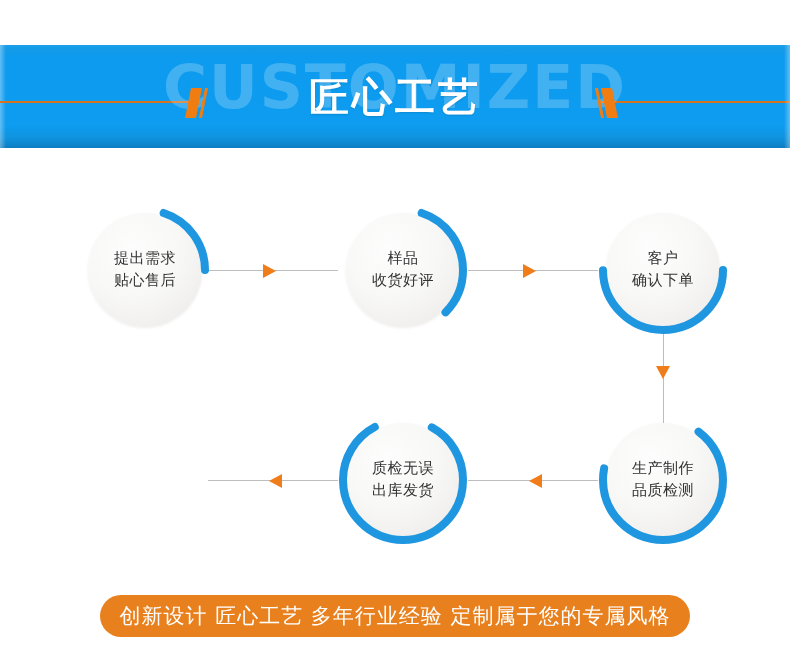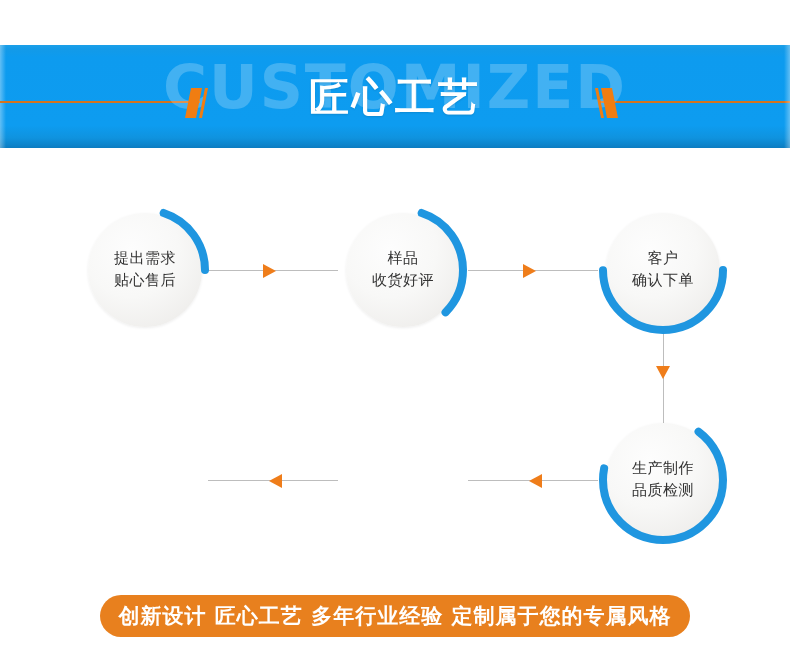--- a/index.html
+++ b/index.html
@@ -175,21 +175,21 @@
     top: 595px;
     width: 590px;
     height: 42px;
     border-radius: 21px;
     background: #e8801e;
     display: flex;
     align-items: center;
     justify-content: center;
     color: #ffffff;
     font-size: 21px;
-    font-weight: bold;
+    font-weight: normal;
     letter-spacing: 1px;
     white-space: nowrap;
   }
 </style>
 </head>
 <body>
 
 <div class="header-banner">
 
   <div class="header-rule left"></div>
@@ -268,19 +268,29 @@
     <div class="node-disc"></div>
     <svg class="node-ring" viewBox="0 0 130 130">
       <circle cx="65" cy="65" r="60" fill="none" stroke="#1f96e0" stroke-width="8" stroke-linecap="round" stroke-dasharray="256 121" stroke-dashoffset="-38" transform="rotate(-90 65 65)"></circle>
     </svg>
     <div class="node-label">
       <span>生产制作</span>
       <span>品质检测</span>
     </div>
   </div>
 
+  <div class="node" style="left:330px; top:267px;">
+    <div class="node-disc"></div>
+    <svg class="node-ring" viewBox="0 0 130 130">
+      <circle cx="65" cy="65" r="60" fill="none" stroke="#1f96e0" stroke-width="8" stroke-linecap="round" stroke-dasharray="317 60" stroke-dashoffset="-30" transform="rotate(-90 65 65)"></circle>
+    </svg>
+    <div class="node-label">
+      <span>质检无误</span>
+      <span>出库发货</span>
+    </div>
+  </div>
 
 
 </div>
 
 <div class="footer-pill">
   <span>创新设计 匠心工艺 多年行业经验 定制属于您的专属风格</span>
 </div>
 
 </body></html>

